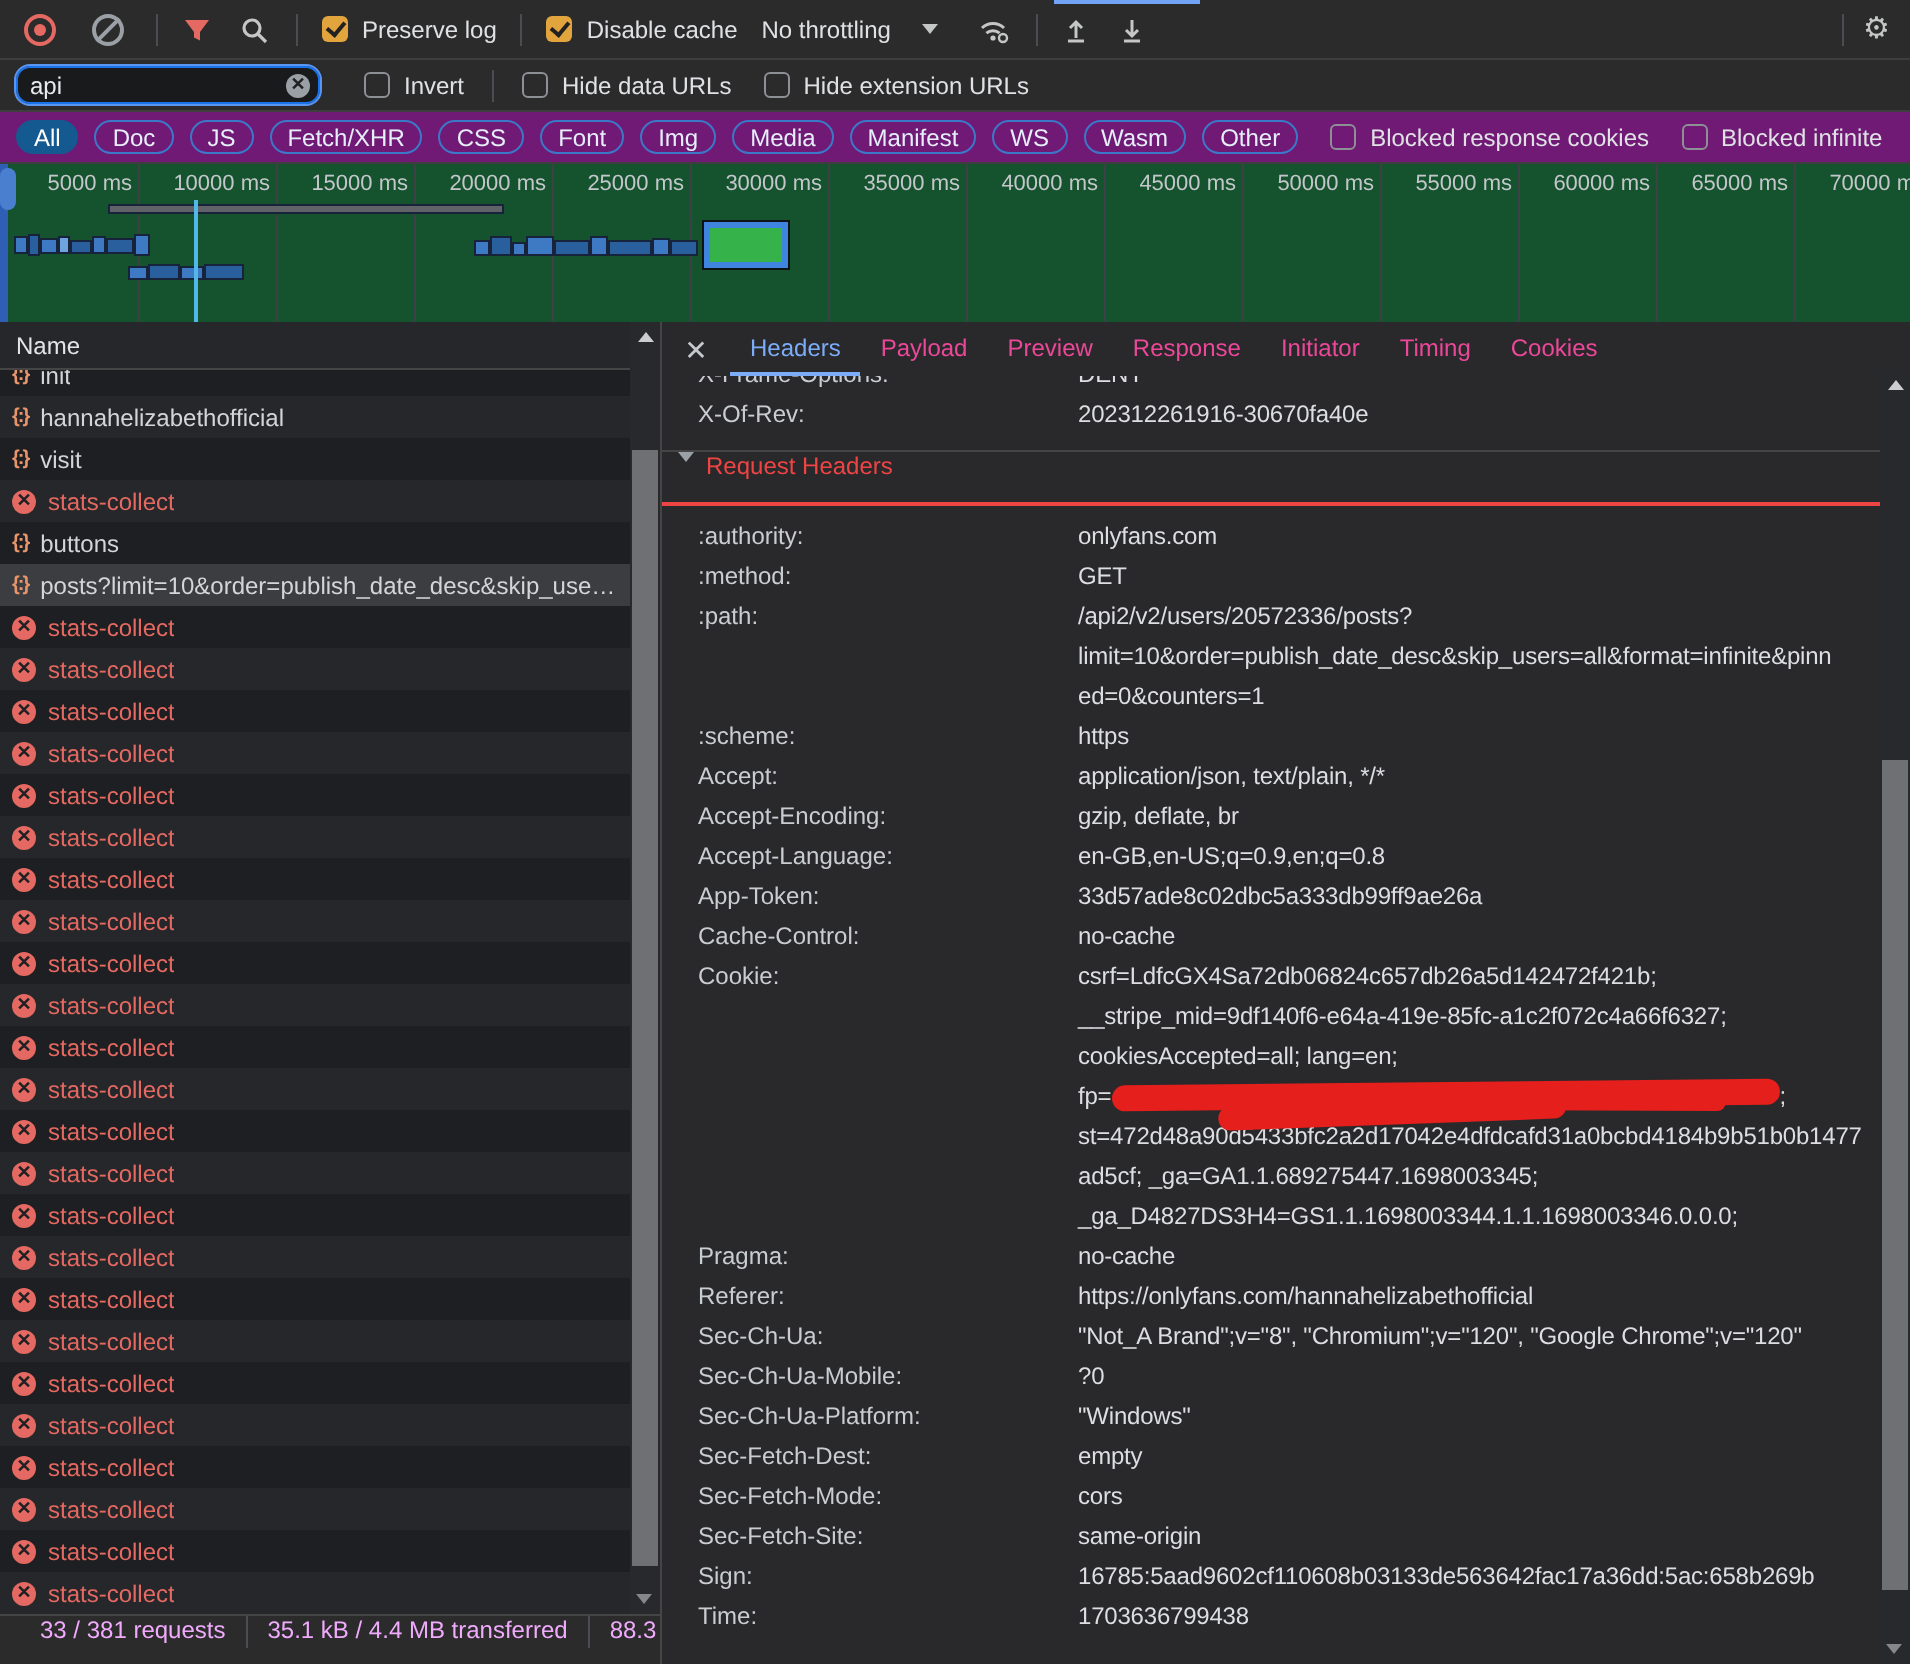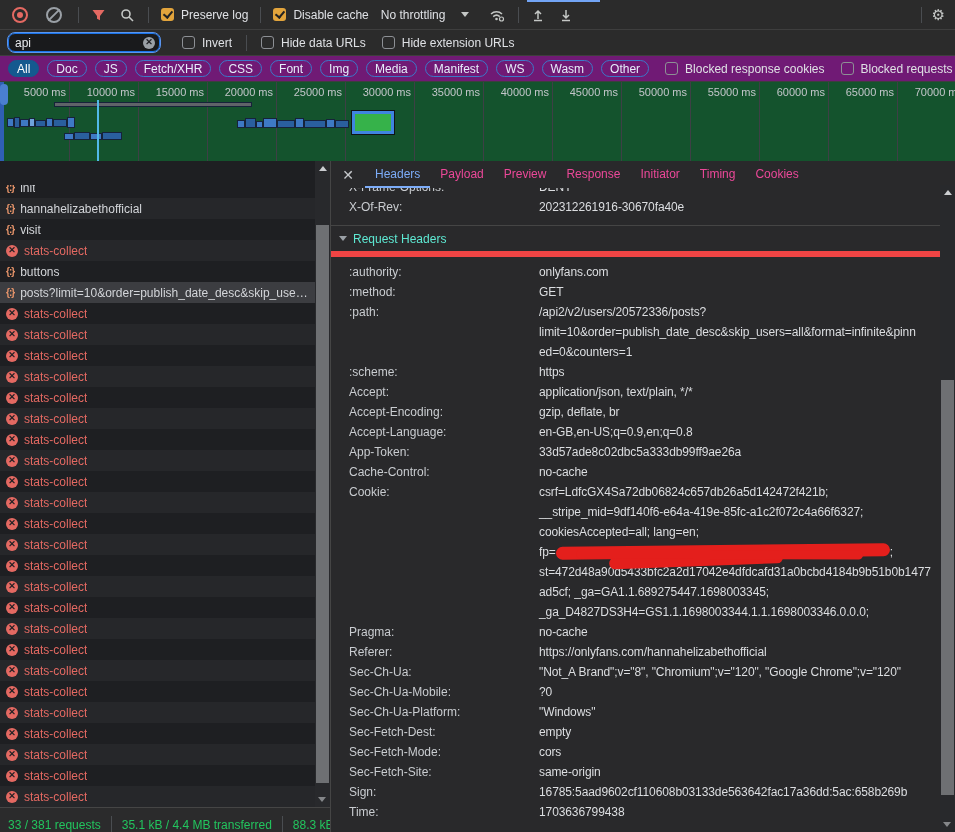--- a/index.html
+++ b/index.html
@@ -65,38 +65,38 @@
   .ic-err{width:12px;height:12px;border-radius:50%;background:#e46962;color:#1f2023;font-size:9px;
           font-weight:bold;display:flex;align-items:center;justify-content:center;flex:none;line-height:1}
   .vscroll{background:#28292c}
   .vs-left{position:absolute;left:315px;top:0;width:15px;height:646px}
   .arr-up{width:0;height:0;border-left:4px solid transparent;border-right:4px solid transparent;
           border-bottom:5px solid #cbcdd0;margin:5px auto 0}
   .arr-down{width:0;height:0;border-left:4px solid transparent;border-right:4px solid transparent;
             border-top:5px solid #85878a;margin:0 auto;position:absolute;bottom:5px;left:3px}
   .thumb{position:absolute;left:1px;width:13px;background:#6e7073}
   .status{position:absolute;left:0;top:646px;width:330px;height:25px;background:#2b2b2c;
-          border-top:1px solid #454545;display:flex;align-items:flex-end;gap:10px;padding-left:8px;
-          box-sizing:border-box;color:#22c55e;white-space:nowrap;overflow:hidden}
+          border-top:1px solid #454545;display:flex;align-items:flex-start;gap:10px;padding-left:20px;
+          box-sizing:border-box;color:#f0abfc;white-space:nowrap;overflow:hidden}
   
   .right{position:absolute;left:330px;top:161px;width:625px;height:671px;background:#29292b;
          border-left:1px solid #454545;box-sizing:border-box}
   .tabbar{height:27px;display:flex;align-items:center;padding-left:8px}
   .close-x{color:#c6c9cc;font-size:14px;width:18px;text-align:center;margin-right:8px;flex:none}
   .tab{padding:0 10px;height:27px;line-height:27px;color:#ec4899;flex:none}
   .tab.active{color:#7cacf8;box-shadow:inset 0 -2px 0 #7cacf8}
   .content{position:absolute;top:27px;left:0;right:15px;bottom:0;overflow:hidden}
   .clip-off{margin-top:-11px}
   .hrow{display:grid;grid-template-columns:190px 1fr;padding-left:18px}
   .hname{color:#c9ccd0;line-height:20px;white-space:nowrap}
   .hval{color:#dcdee1;line-height:20px}
   .vline{white-space:nowrap;letter-spacing:-0.1px}
   .sep-line{border-top:1px solid #454545;margin-top:8px}
-  .sect{height:25px;display:flex;align-items:center;gap:6px;padding-left:8px;
-        border-bottom:6px solid #ef4444;color:#5eead4}
+  .sect{height:25px;display:flex;align-items:flex-start;gap:6px;padding-left:8px;
+        border-bottom:2px solid #ef4444;color:#ef4444}
   .tri-down{width:0;height:0;border-left:4px solid transparent;border-right:4px solid transparent;
             border-top:5px solid #9aa0a6;flex:none}
   #headers-list{padding-top:5px}
   .redaction{display:inline-block;height:12px;background:#e41f1c;border-radius:7px;vertical-align:-2px;
              transform:rotate(-0.6deg);position:relative}
   .redaction::after{content:"";position:absolute;left:6%;top:5px;width:86%;height:9px;background:#e41f1c;
              border-radius:6px;transform:rotate(0.8deg)}
   .redaction.big{height:13px}
   .redaction.big::before{content:"";position:absolute;left:16%;top:9px;width:52%;height:12px;
              background:#e41f1c;border-radius:8px;transform:rotate(-1.5deg)}
@@ -196,21 +196,21 @@
         <div class="pill">Wasm</div>
         <div class="pill">Other</div>
       </div>
     <div id="type-checkboxes">
         <label class="cb-group">
           <span class="cb unchecked"></span>
           <span>Blocked response cookies</span>
         </label>
         <label class="cb-group">
           <span class="cb unchecked"></span>
-          <span>Blocked requests</span>
+          <span>Blocked infinite</span>
         </label>
       </div>
   </div>
 
   <div class="timeline" id="timeline">
     <div class="ov-strip"></div>
     <div class="ov-knob"></div>
   <div class="gridline" style="left: 69px;"></div>
       <div class="tick-label" style="left: -4px;">5000 ms</div>
       <div class="gridline" style="left: 138px;"></div>
@@ -258,20 +258,23 @@
       <div class="wblock" style="left: 278px; top: 39px; width: 16px; height: 6px; background: rgb(42, 95, 158);"></div>
       <div class="wblock" style="left: 296px; top: 37px; width: 7px; height: 8px; background: rgb(62, 121, 196);"></div>
       <div class="wblock" style="left: 305px; top: 39px; width: 20px; height: 6px; background: rgb(42, 95, 158);"></div>
       <div class="wblock" style="left: 327px; top: 38px; width: 7px; height: 7px; background: rgb(62, 121, 196);"></div>
       <div class="wblock" style="left: 336px; top: 39px; width: 12px; height: 6px; background: rgb(42, 95, 158);"></div>
       <div class="shot-marker" style="left: 352px; top: 29px; width: 42px; height: 23px;"></div>
       <div class="cursor-line" style="left: 97px; top: 18px; height: 61px;"></div>
     </div>
 
   <div class="left">
+    <div class="name-header">
+      <span>Name</span>
+    </div>
     <div class="rows">
       <div class="rows-inner" id="request-rows">
           <div class="req-row r-dark">
             <span class="ic-json">{:}</span>
             <span class="lbl">init</span>
           </div>
           <div class="req-row r-light">
             <span class="ic-json">{:}</span>
             <span class="lbl">hannahelizabethofficial</span>
           </div>

